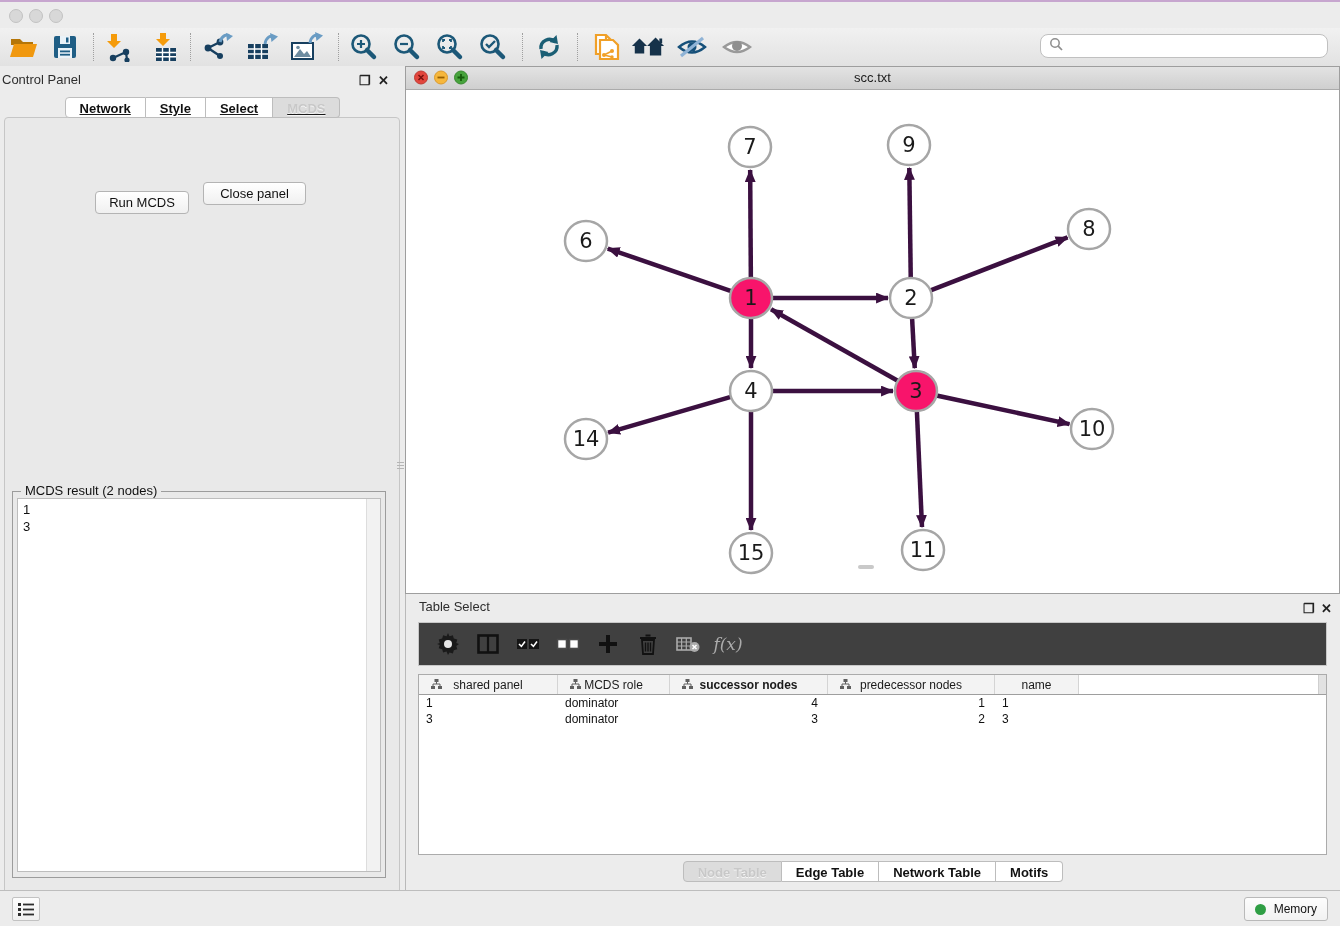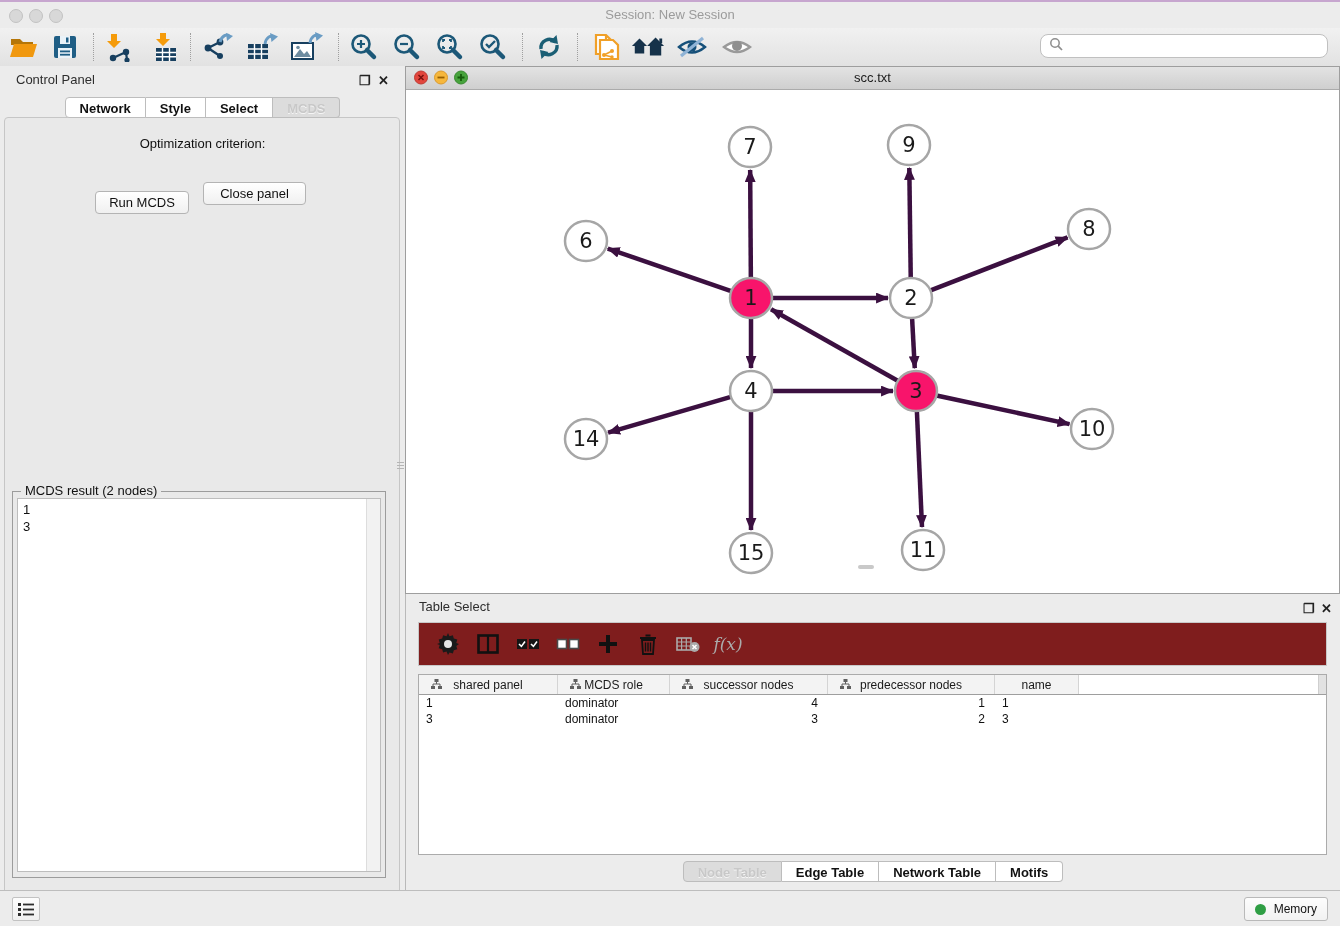--- a/index.html
+++ b/index.html
@@ -18,23 +18,23 @@
   #main-toolbar{left:0;top:28px;width:1340px;height:38px;
     background:linear-gradient(#F1F1F1,#E2E2E2);border-bottom:1px solid #ACACAC;}
   .tbtn{top:3px;width:34px;height:32px;display:flex;align-items:center;justify-content:center;}
   .tsep{top:5px;width:1px;height:28px;border-left:1px dotted #9F9F9F;}
   #search-field{left:1040px;top:6px;width:288px;height:24px;background:#fff;
     border:1px solid #C0C0C0;border-radius:8px;box-sizing:border-box;
     display:flex;align-items:center;padding-left:8px;}
 
   
   #control-panel{left:0;top:66px;width:405px;height:824px;background:#ECECEC;}
-  #cp-title{left:16px;top:6px;font-size:13px;color:#2E2E2E;}
+  #cp-title{left:2px;top:6px;font-size:13px;color:#2E2E2E;}
   .panel-ctl{top:7px;font-size:13px;color:#222;font-weight:bold;}
-  #cp-tabs{left:0;top:31px;width:100%;display:flex;justify-content:center;z-index:3;}
+  #cp-tabs{left:0;top:31px;width:100%;display:flex;justify-content:center;z-index:3;text-decoration:underline;}
   #cp-body{left:4px;top:51px;width:396px;height:832px;background:#E9E9E9;
     border:1px solid #C6C6C6;border-radius:4px;box-sizing:border-box;}
   #opt-label{left:0;top:70px;width:100%;text-align:center;font-size:13px;color:#111;}
   #criterion-select{left:45px;top:92px;width:308px;height:23px;background:#fff;
     border:1px solid #B3B3B3;border-radius:4px;box-sizing:border-box;
     display:flex;align-items:center;justify-content:space-between;padding:0 6px 0 10px;
     font-size:13px;color:#111;}
   .mac-btn{height:23px;background:linear-gradient(#FFFFFF,#F0F0F0);
     border:1px solid #B4B4B4;border-radius:4px;font-size:13px;color:#111;
     display:flex;align-items:center;justify-content:center;box-sizing:border-box;}
@@ -57,21 +57,21 @@
     border:1px solid #9E9E9E;box-sizing:border-box;}
   #net-titlebar{left:0;top:0;right:0;height:22px;background:linear-gradient(#E3E3E3,#CFCFCF);
     border-bottom:1px solid #ABABAB;}
   #net-title{width:100%;text-align:center;line-height:21px;font-size:13px;color:#1a1a1a;}
   #hscroll-thumb{left:452px;top:498px;width:16px;height:4px;background:#C9C9C9;border-radius:2px;}
 
   
   #table-panel{left:405px;top:594px;width:935px;height:296px;background:#ECECEC;
     border-left:1px solid #B9B9B9;box-sizing:border-box;}
   #tp-title{left:13px;top:5px;font-size:13px;color:#2E2E2E;}
-  #tp-toolbar{left:12px;top:28px;right:13px;height:44px;background:#7f1d1d;
+  #tp-toolbar{left:12px;top:28px;right:13px;height:44px;background:#404040;
     border:1px solid #C8C8C8;display:flex;align-items:center;gap:14px;padding-left:16px;box-sizing:border-box;}
   .tp-icon{display:flex;align-items:center;justify-content:center;width:26px;height:26px;}
   #fx-label{font-family:"DejaVu Serif", serif;font-style:italic;font-size:17px;color:#ABABAB;}
   #tp-table{left:12px;top:80px;right:13px;height:181px;background:#fff;
     border:1px solid #ABABAB;box-sizing:border-box;overflow:hidden;}
   #table-header{display:flex;height:19px;border-bottom:1px solid #9E9E9E;}
   .th{background:#F3F3F3;border-right:1px solid #D4D4D4;box-sizing:border-box;
     display:flex;align-items:center;justify-content:center;gap:5px;font-size:12px;color:#1a1a1a;}
   .th svg{position:absolute;left:6px;}
   .th{position:relative;}
@@ -97,21 +97,20 @@
     padding:0 10px;font-size:12px;color:#111;box-sizing:border-box;}
   #memory-dot{width:11px;height:11px;border-radius:50%;background:#2F9E44;}
 </style>
 </head>
 <body>
 
 <div class="abs" id="app-titlebar">
   <div class="abs traffic gray" style="left:9px;"></div>
   <div class="abs traffic gray" style="left:29px;"></div>
   <div class="abs traffic gray" style="left:49px;"></div>
-  <div id="app-title">Session: New Session</div>
 </div>
 
 <div class="abs" id="main-toolbar">
   <div class="abs tbtn" style="left:6px;">
     <svg width="30" height="28" viewBox="0 0 30 28">
         <path d="M3 6 h9 l3 3 h10 v3 H3 z" fill="#B57608"></path>
         <path d="M2 24 L6 11 H29 L25 24 Z" fill="#F0980F"></path>
       </svg>
   </div>
   <div class="abs tbtn" style="left:48px;">
@@ -253,21 +252,20 @@
   <div class="abs" id="cp-title">Control Panel</div>
   <div class="abs panel-ctl" style="left:359px;">❐</div>
   <div class="abs panel-ctl" style="left:378px;">✕</div>
   <div class="abs" id="cp-body"></div>
   <div class="abs" id="cp-tabs">
       <div class="seg-tab">Network</div>
       <div class="seg-tab">Style</div>
       <div class="seg-tab">Select</div>
       <div class="seg-tab selected">MCDS</div>
     </div>
-  <div class="abs" id="opt-label">Optimization criterion:</div>
   <div class="abs mac-btn" id="run-btn">Run MCDS</div>
   <div class="abs mac-btn" id="close-btn">Close panel</div>
   <div class="abs" id="result-box">
     <div class="abs" id="result-title">MCDS result (2 nodes)</div>
     <div class="abs" id="result-inner">
       <div class="abs" id="result-text">1
 3</div>
       <div class="abs" id="result-scroll"></div>
     </div>
   </div>
@@ -446,21 +444,21 @@
               <g fill="#5F5F5F">
                 <rect x="3.5" y="0" width="4" height="3"></rect>
                 <rect x="0" y="7" width="4" height="3"></rect>
                 <rect x="7" y="7" width="4" height="3"></rect>
               </g>
               <path d="M5.5 3 V5 M2 7 V5 H9 V7" stroke="#5F5F5F" fill="none" stroke-width="1"></path>
             </svg>
           </span>
           <span>MCDS role</span>
         </div>
-        <div class="th" style="width: 158px;">
+        <div class="th" style="width: 158px; font-weight: bold;">
           <span style="position: absolute; left: 6px; top: 4px;">
             <svg width="11" height="11" viewBox="0 0 11 11">
               <g fill="#5F5F5F">
                 <rect x="3.5" y="0" width="4" height="3"></rect>
                 <rect x="0" y="7" width="4" height="3"></rect>
                 <rect x="7" y="7" width="4" height="3"></rect>
               </g>
               <path d="M5.5 3 V5 M2 7 V5 H9 V7" stroke="#5F5F5F" fill="none" stroke-width="1"></path>
             </svg>
           </span>

